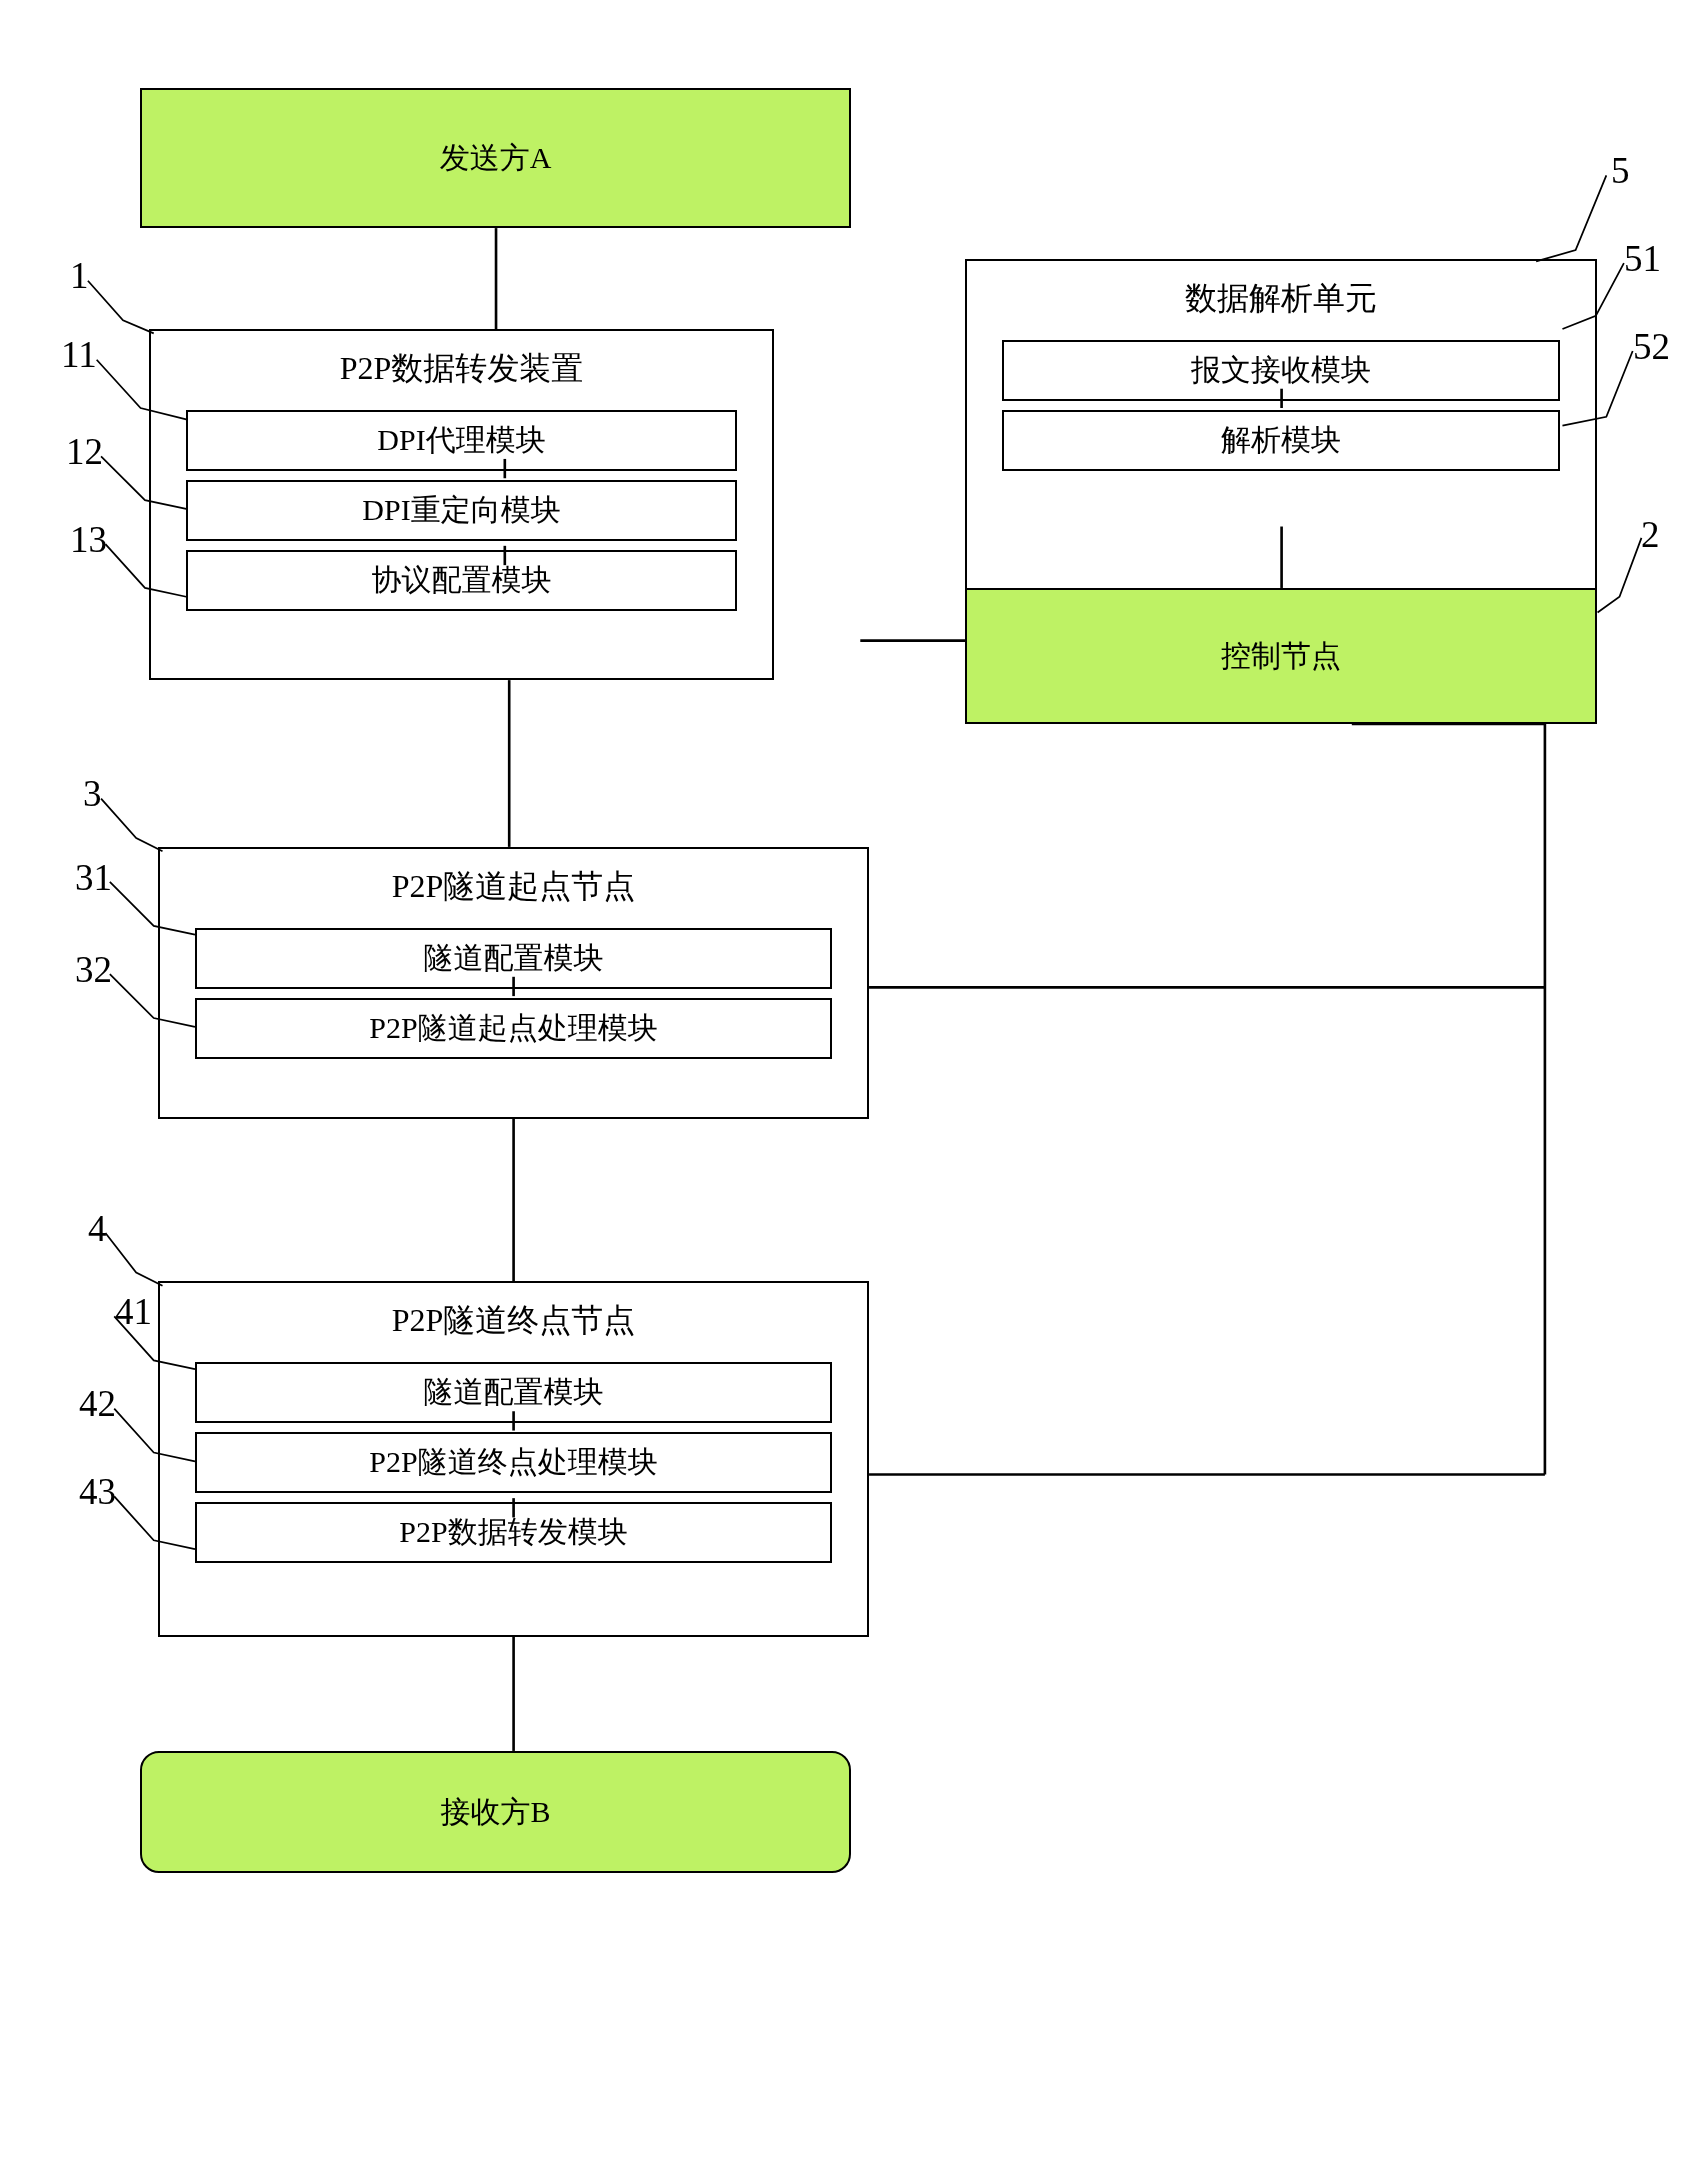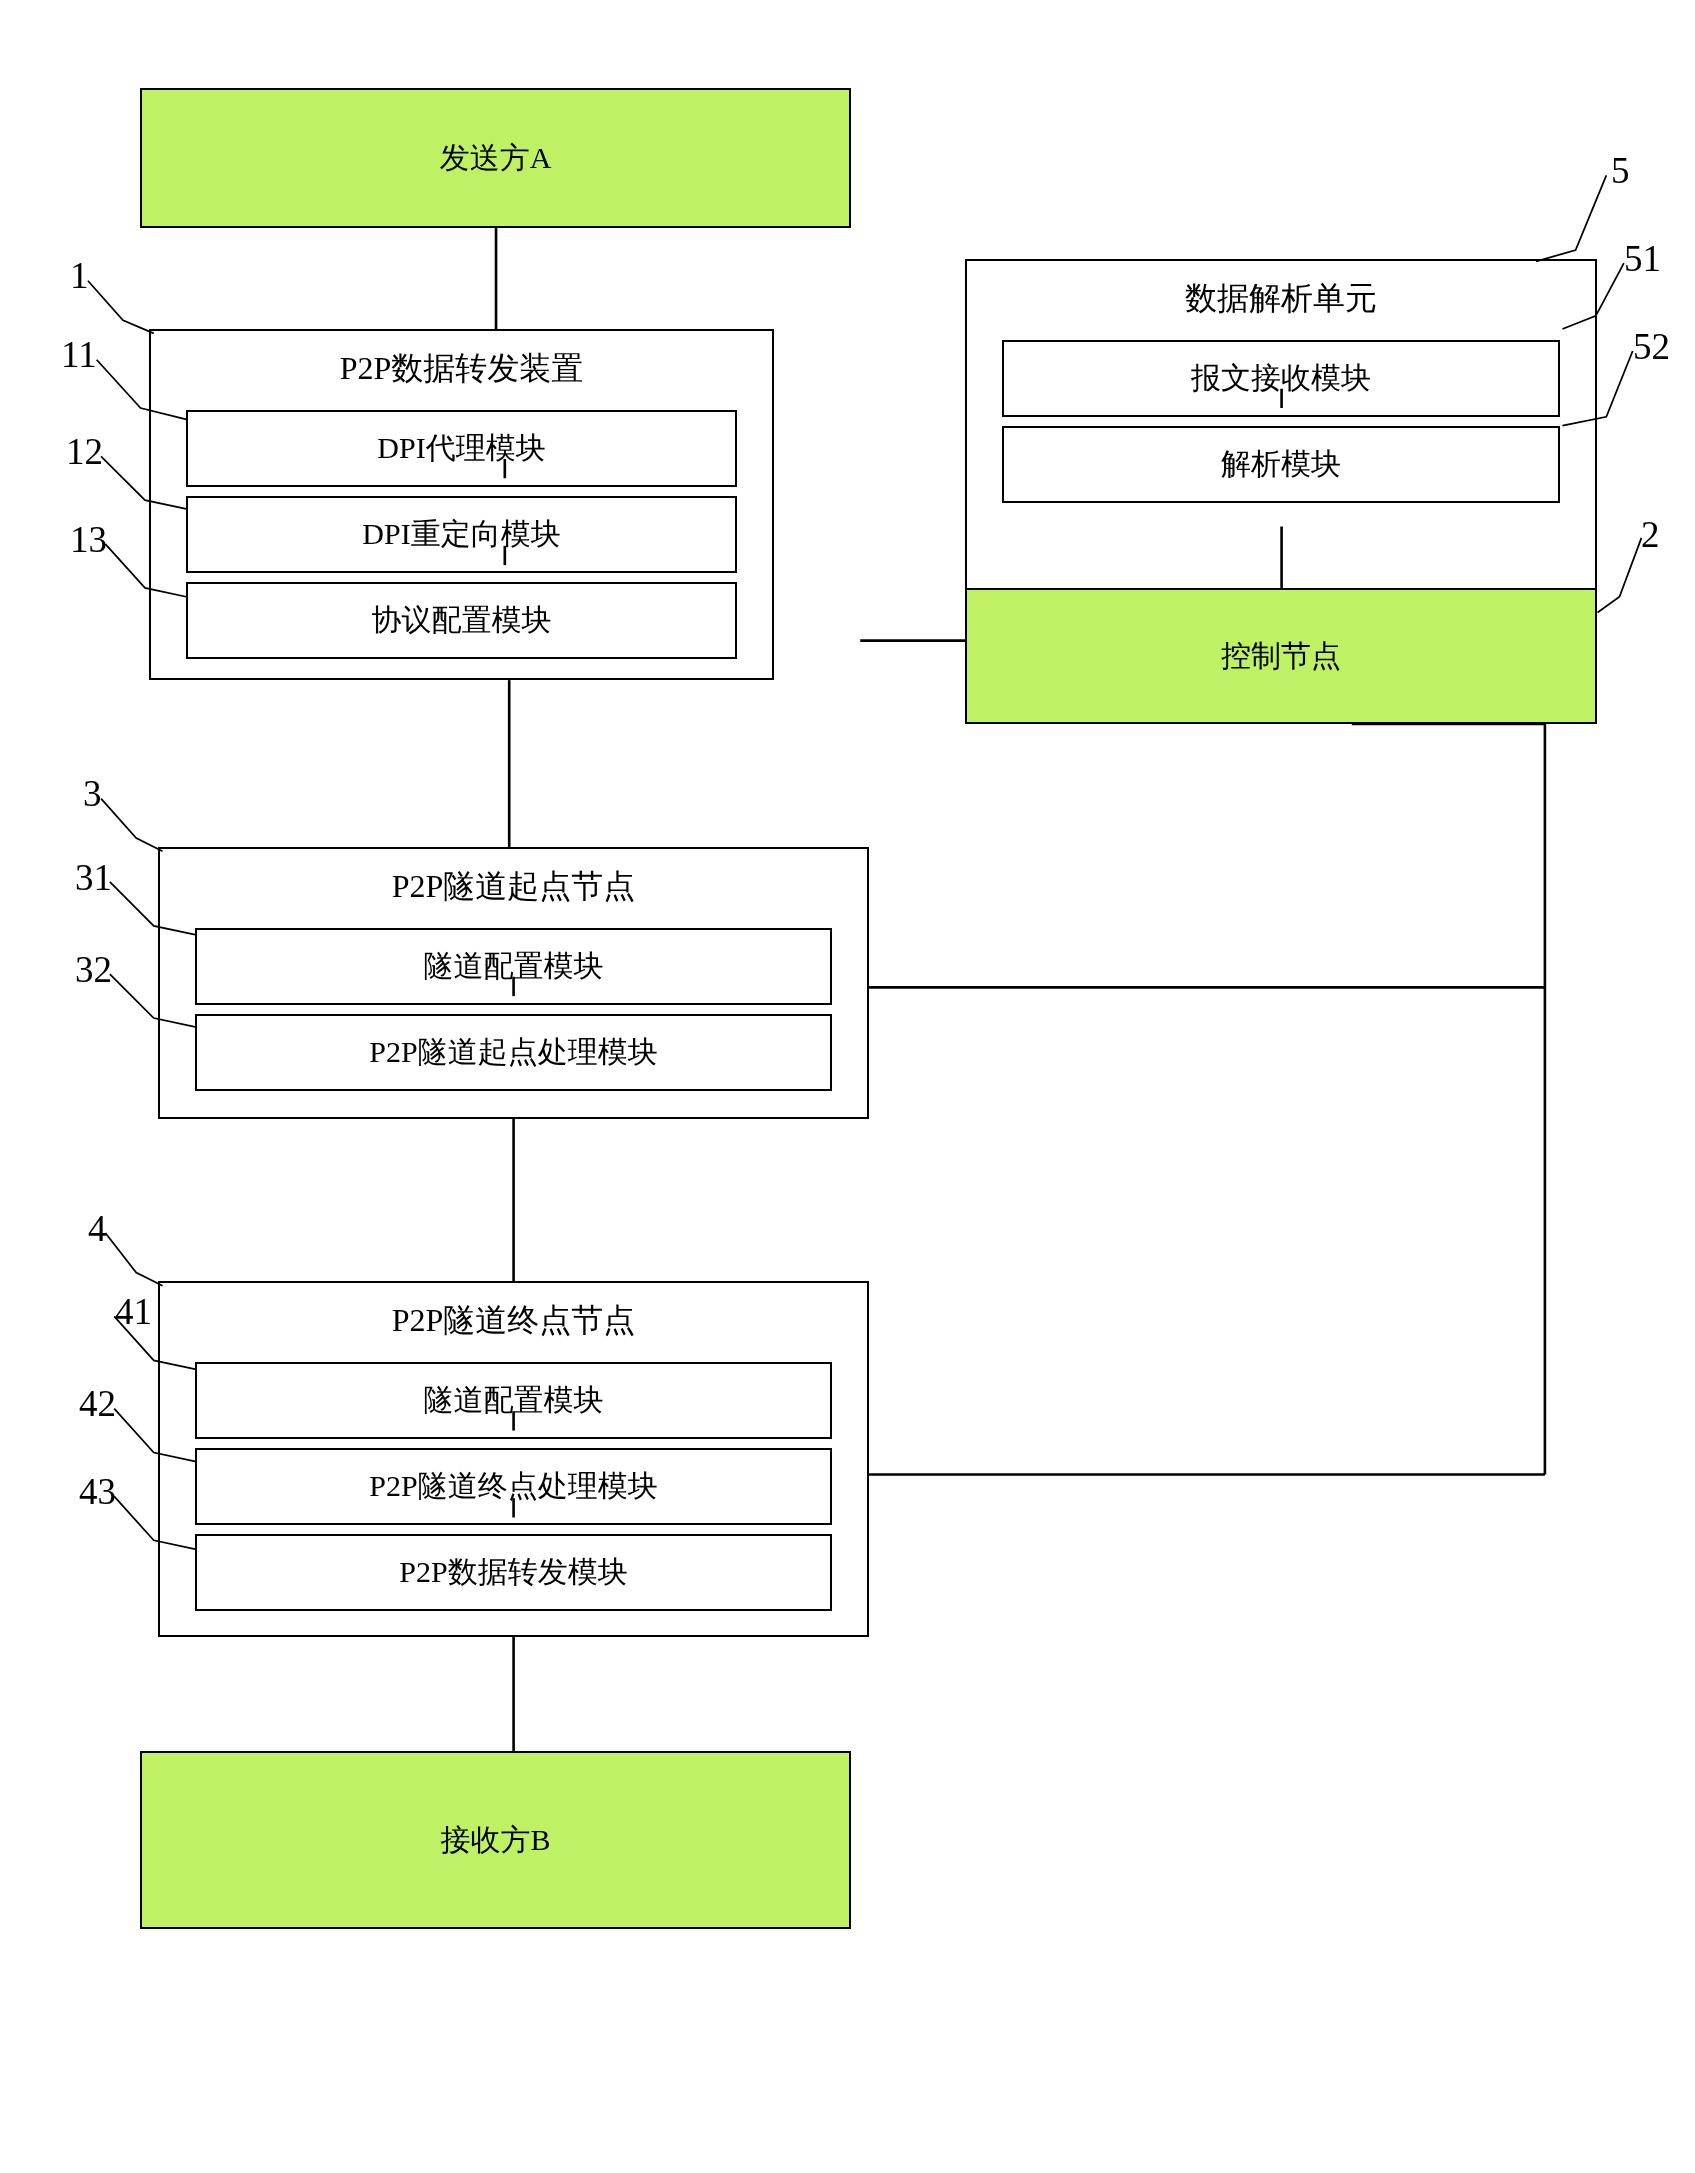--- a/index.html
+++ b/index.html
@@ -34,21 +34,21 @@
     .outer-title {
       font-size: 32px;
       text-align: center;
       padding: 16px 0 10.5px 0;
     }
     .inner-box {
       border: 2.6px solid #000;
       margin: 8.8px 35px;
       font-size: 30px;
       text-align: center;
-      padding: 16px 0;
+      padding: 8px 0;
       position: relative;
     }
     .label {
       position: absolute;
       font-size: 37px;
       text-align: right;
     }
     svg.connector {
       position: absolute;
       top: 0; left: 0;
@@ -109,21 +109,21 @@
       <span>隧道配置模块</span>
     </div>
     <div class="inner-box">
       <span>P2P隧道终点处理模块</span>
     </div>
     <div class="inner-box">
       <span>P2P数据转发模块</span>
     </div>
   </div>
 
-  <div class="box" style="left:105px; top:1716px; width:711px; height:178px;">
+  <div class="box" style="left:105px; top:1716px; width:711px; height:122px;border-radius:19px;">
     <span>接收方B</span>
   </div>
 
   <svg class="connector" viewBox="0 0 1852 2396" width="1626" height="2103">
 
     <line x1="525" y1="220" x2="525" y2="335"></line>
 
     <line x1="535" y1="483" x2="535" y2="505"></line>
     <line x1="535" y1="582" x2="535" y2="604"></line>
 

